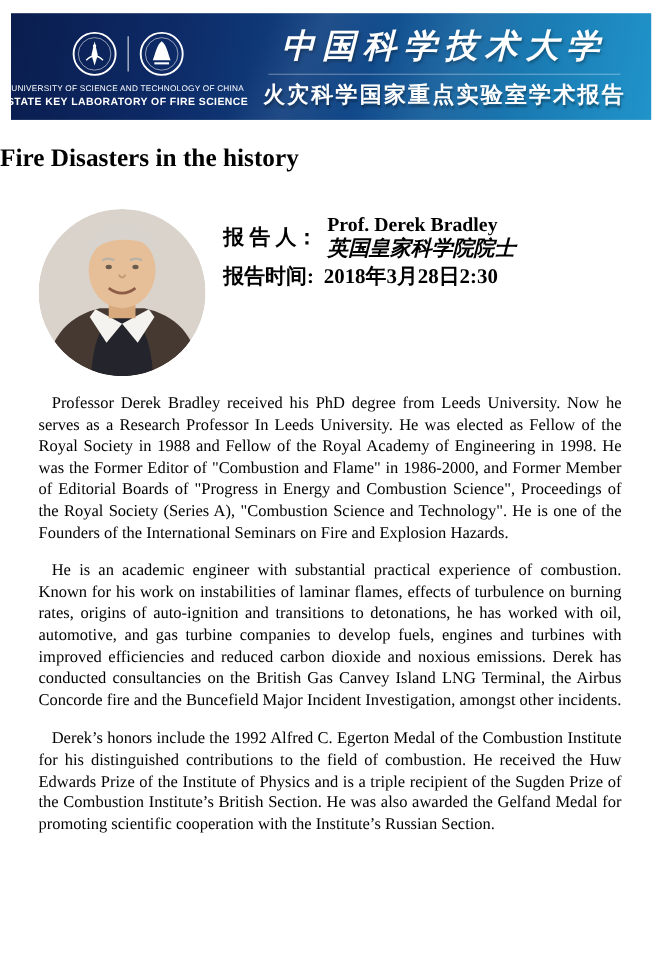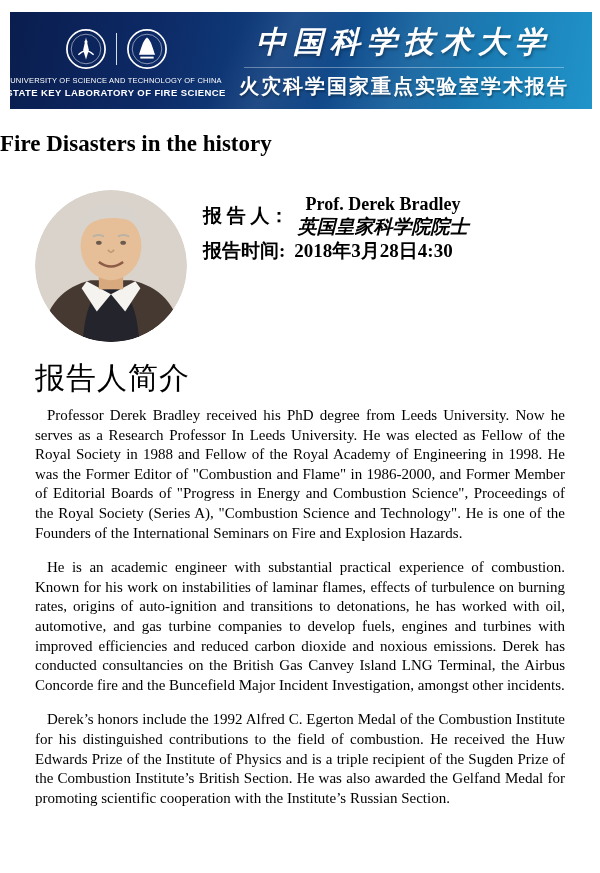--- a/index.html
+++ b/index.html
@@ -59,21 +59,21 @@
 
   
   .info { position:absolute; top:190px; left:35px; right:28px; display:flex; }
   .photo-wrap { width:152px; height:152px; border-radius:50%; overflow:hidden; flex:0 0 auto; }
   .photo-wrap svg { display:block; width:100%; height:100%; }
   .info-rows { flex:1; margin-left:16px; padding-top:4px; }
   .info-row { display:flex; align-items:center; }
   .info-row.speaker { }
   .info-row.time { margin-bottom:27px; }
   .info-label { font-size:19px; font-weight:bold; white-space:nowrap; }
-  .info-value { margin-left:9px; font-size:19px; font-weight:bold;text-align:center; }
+  .info-value { margin-left:9px; font-size:19px; font-weight:bold; }
   .speaker-name { font-size:18px; font-weight:bold; line-height:21px; }
   .speaker-title { font-size:19px; font-weight:bold; line-height:23px;font-style:italic; }
 
   
   .bio { position:absolute; top:358px; left:35px; width:530px; }
   .bio-heading { font-size:30px; font-weight:normal; margin:0 0 7px 0; letter-spacing:1px; }
   .bio p {
     margin:0 0 15px 0; font-size:15px; line-height:19.6px;
     text-align:justify; text-indent:12px;
   }
@@ -140,23 +140,22 @@
   <div class="info-rows">
     <div class="info-row speaker">
       <span class="info-label">报 告 人：</span>
       <span class="info-value">
         <div class="speaker-name">Prof. Derek Bradley</div>
         <div class="speaker-title">英国皇家科学院院士</div>
       </span>
     </div>
     <div class="info-row time">
       <span class="info-label">报告时间:</span>
-      <span class="info-value">2018年3月28日4:30</span>
+      <span class="info-value">2018年3月28日2:30</span>
     </div>
   </div>
 </div>
 
 <div class="bio">
-  <div class="bio-heading">报告人简介</div>
   <p>Professor Derek Bradley received his PhD degree from Leeds University. Now he serves as a Research Professor In Leeds University. He was elected as Fellow of the Royal Society in 1988 and Fellow of the Royal Academy of Engineering in 1998. He was the Former Editor of "Combustion and Flame" in 1986-2000, and Former Member of Editorial Boards of "Progress in Energy and Combustion Science", Proceedings of the Royal Society (Series A), "Combustion Science and Technology". He is one of the Founders of the International Seminars on Fire and Explosion Hazards.</p>
   <p>He is an academic engineer with substantial practical experience of combustion. Known for his work on instabilities of laminar flames, effects of turbulence on burning rates, origins of auto-ignition and transitions to detonations, he has worked with oil, automotive, and gas turbine companies to develop fuels, engines and turbines with improved efficiencies and reduced carbon dioxide and noxious emissions. Derek has conducted consultancies on the British Gas Canvey Island LNG Terminal, the Airbus Concorde fire and the Buncefield Major Incident Investigation, amongst other incidents.</p>
   <p>Derek’s honors include the 1992 Alfred C. Egerton Medal of the Combustion Institute for his distinguished contributions to the field of combustion. He received the Huw Edwards Prize of the Institute of Physics and is a triple recipient of the Sugden Prize of the Combustion Institute’s British Section. He was also awarded the Gelfand Medal for promoting scientific cooperation with the Institute’s Russian Section.</p>
 </div>
 
 </body></html>

